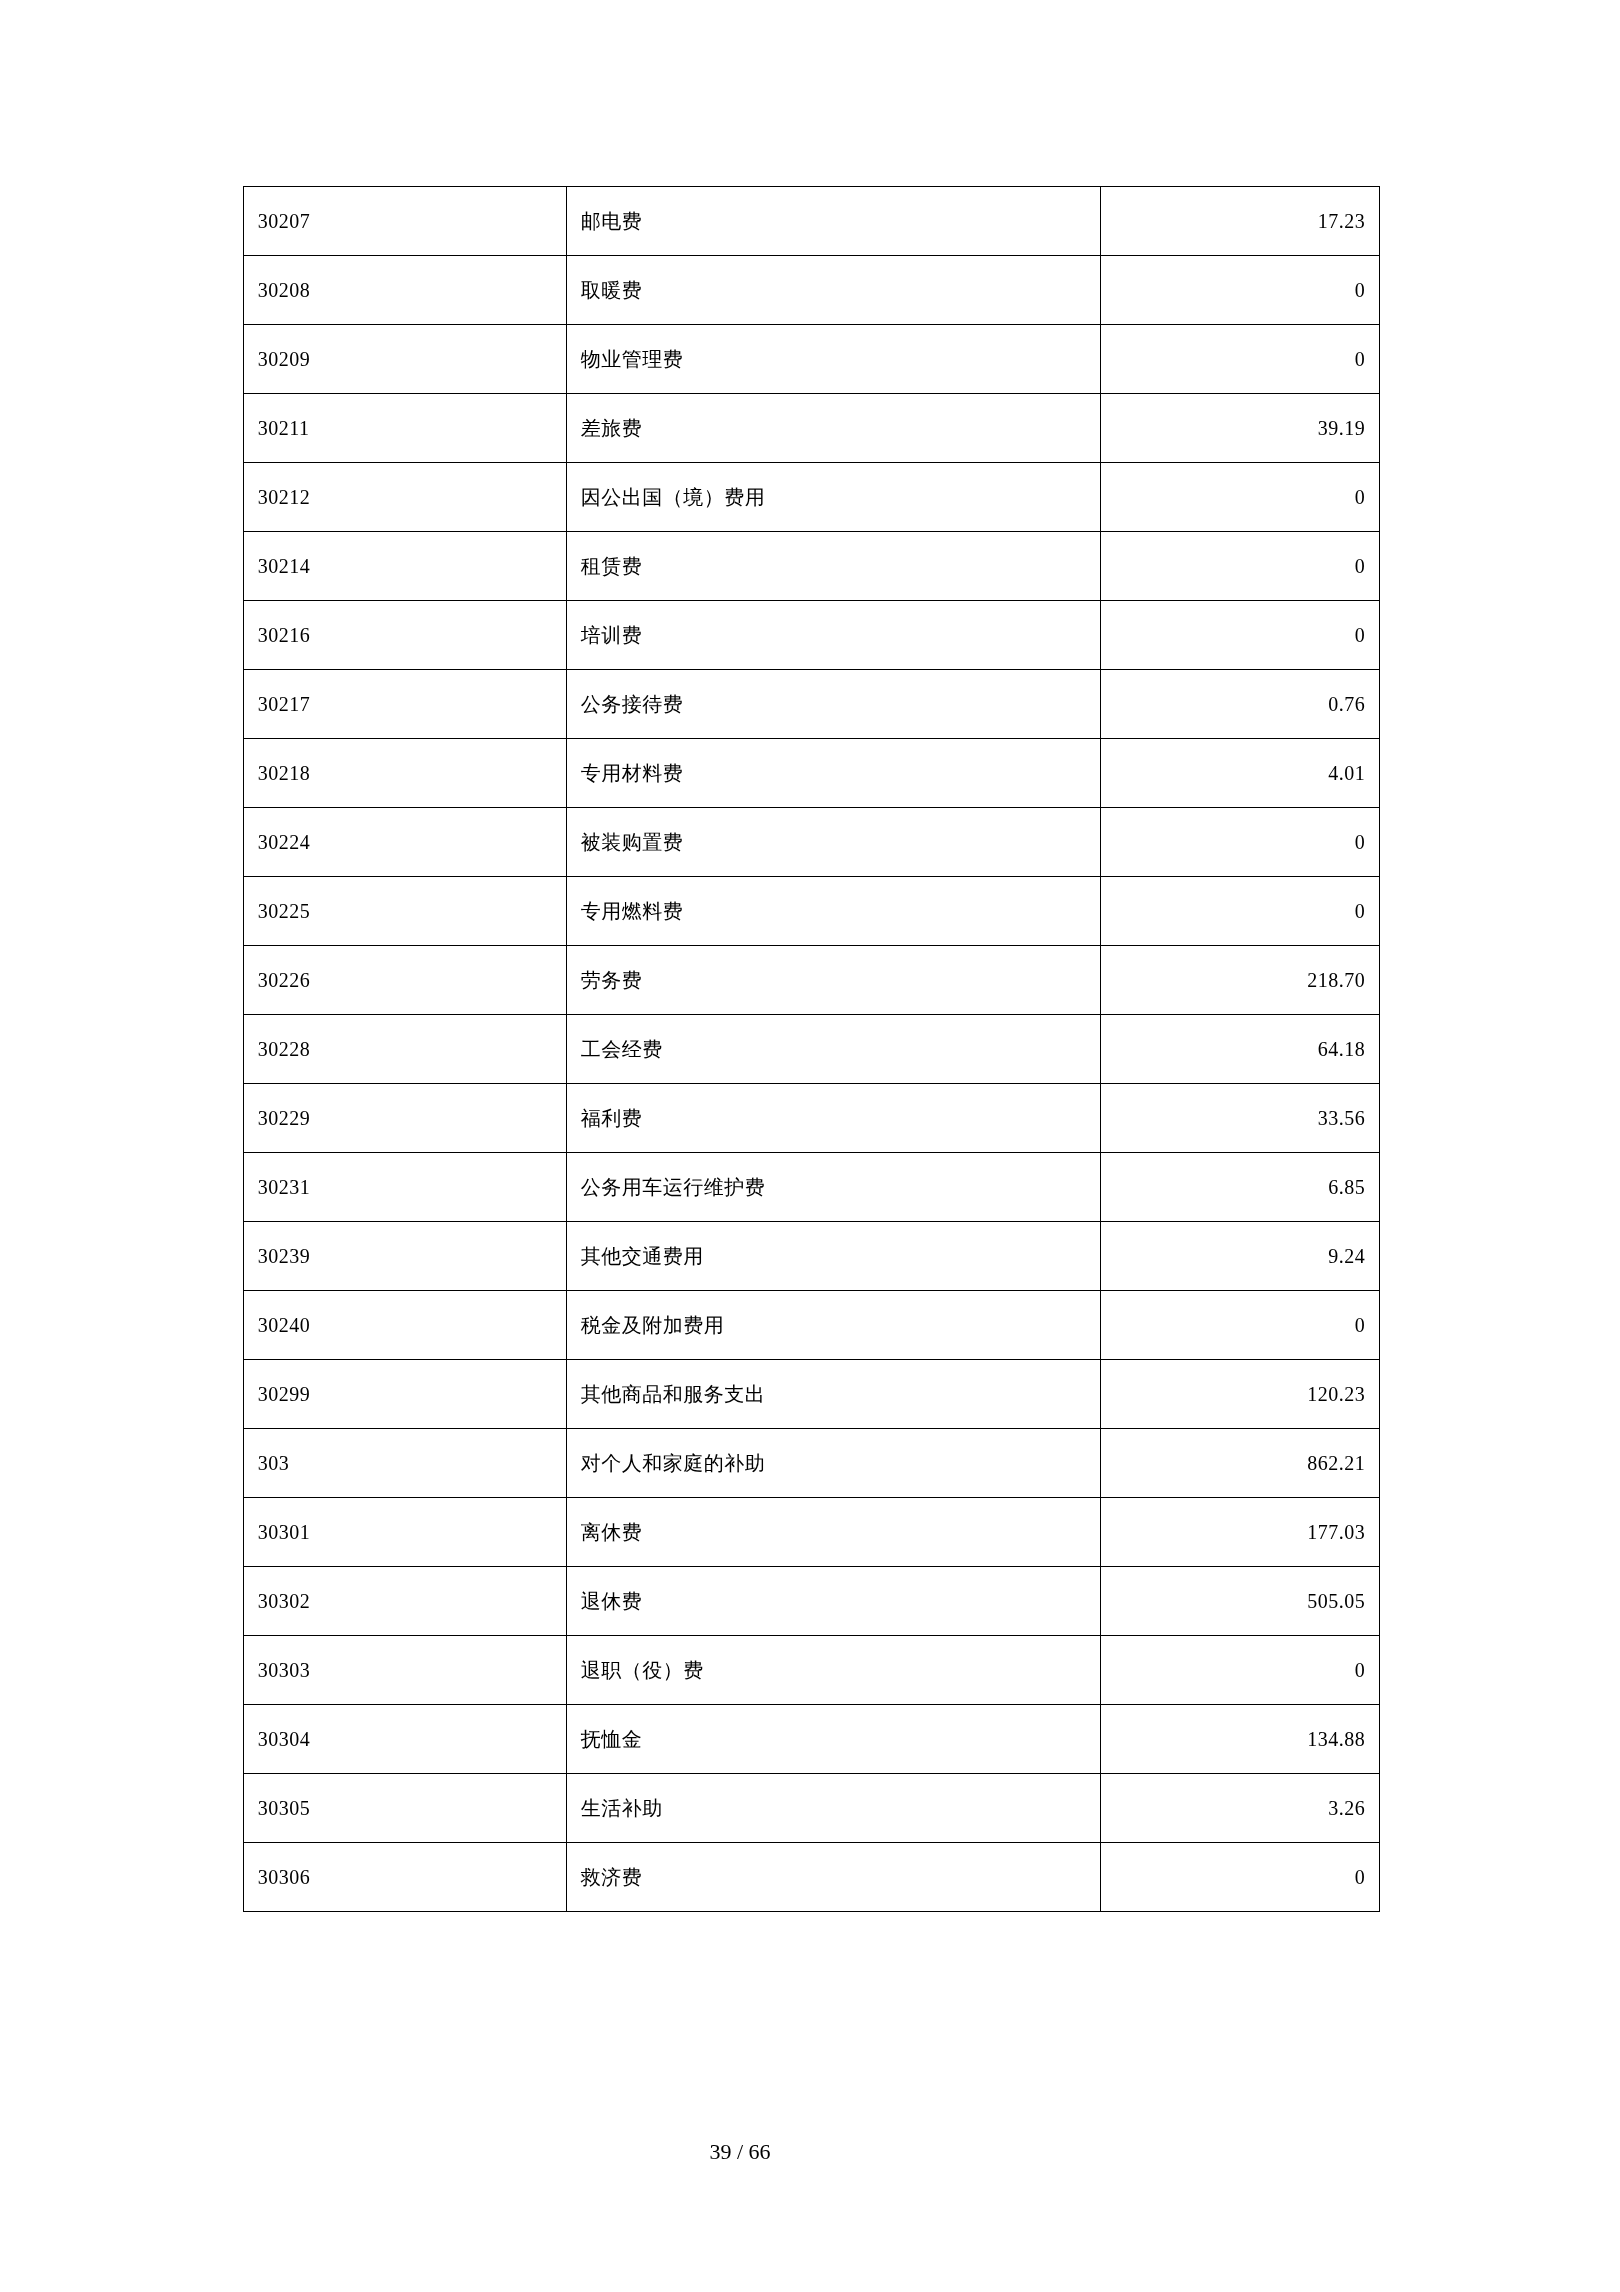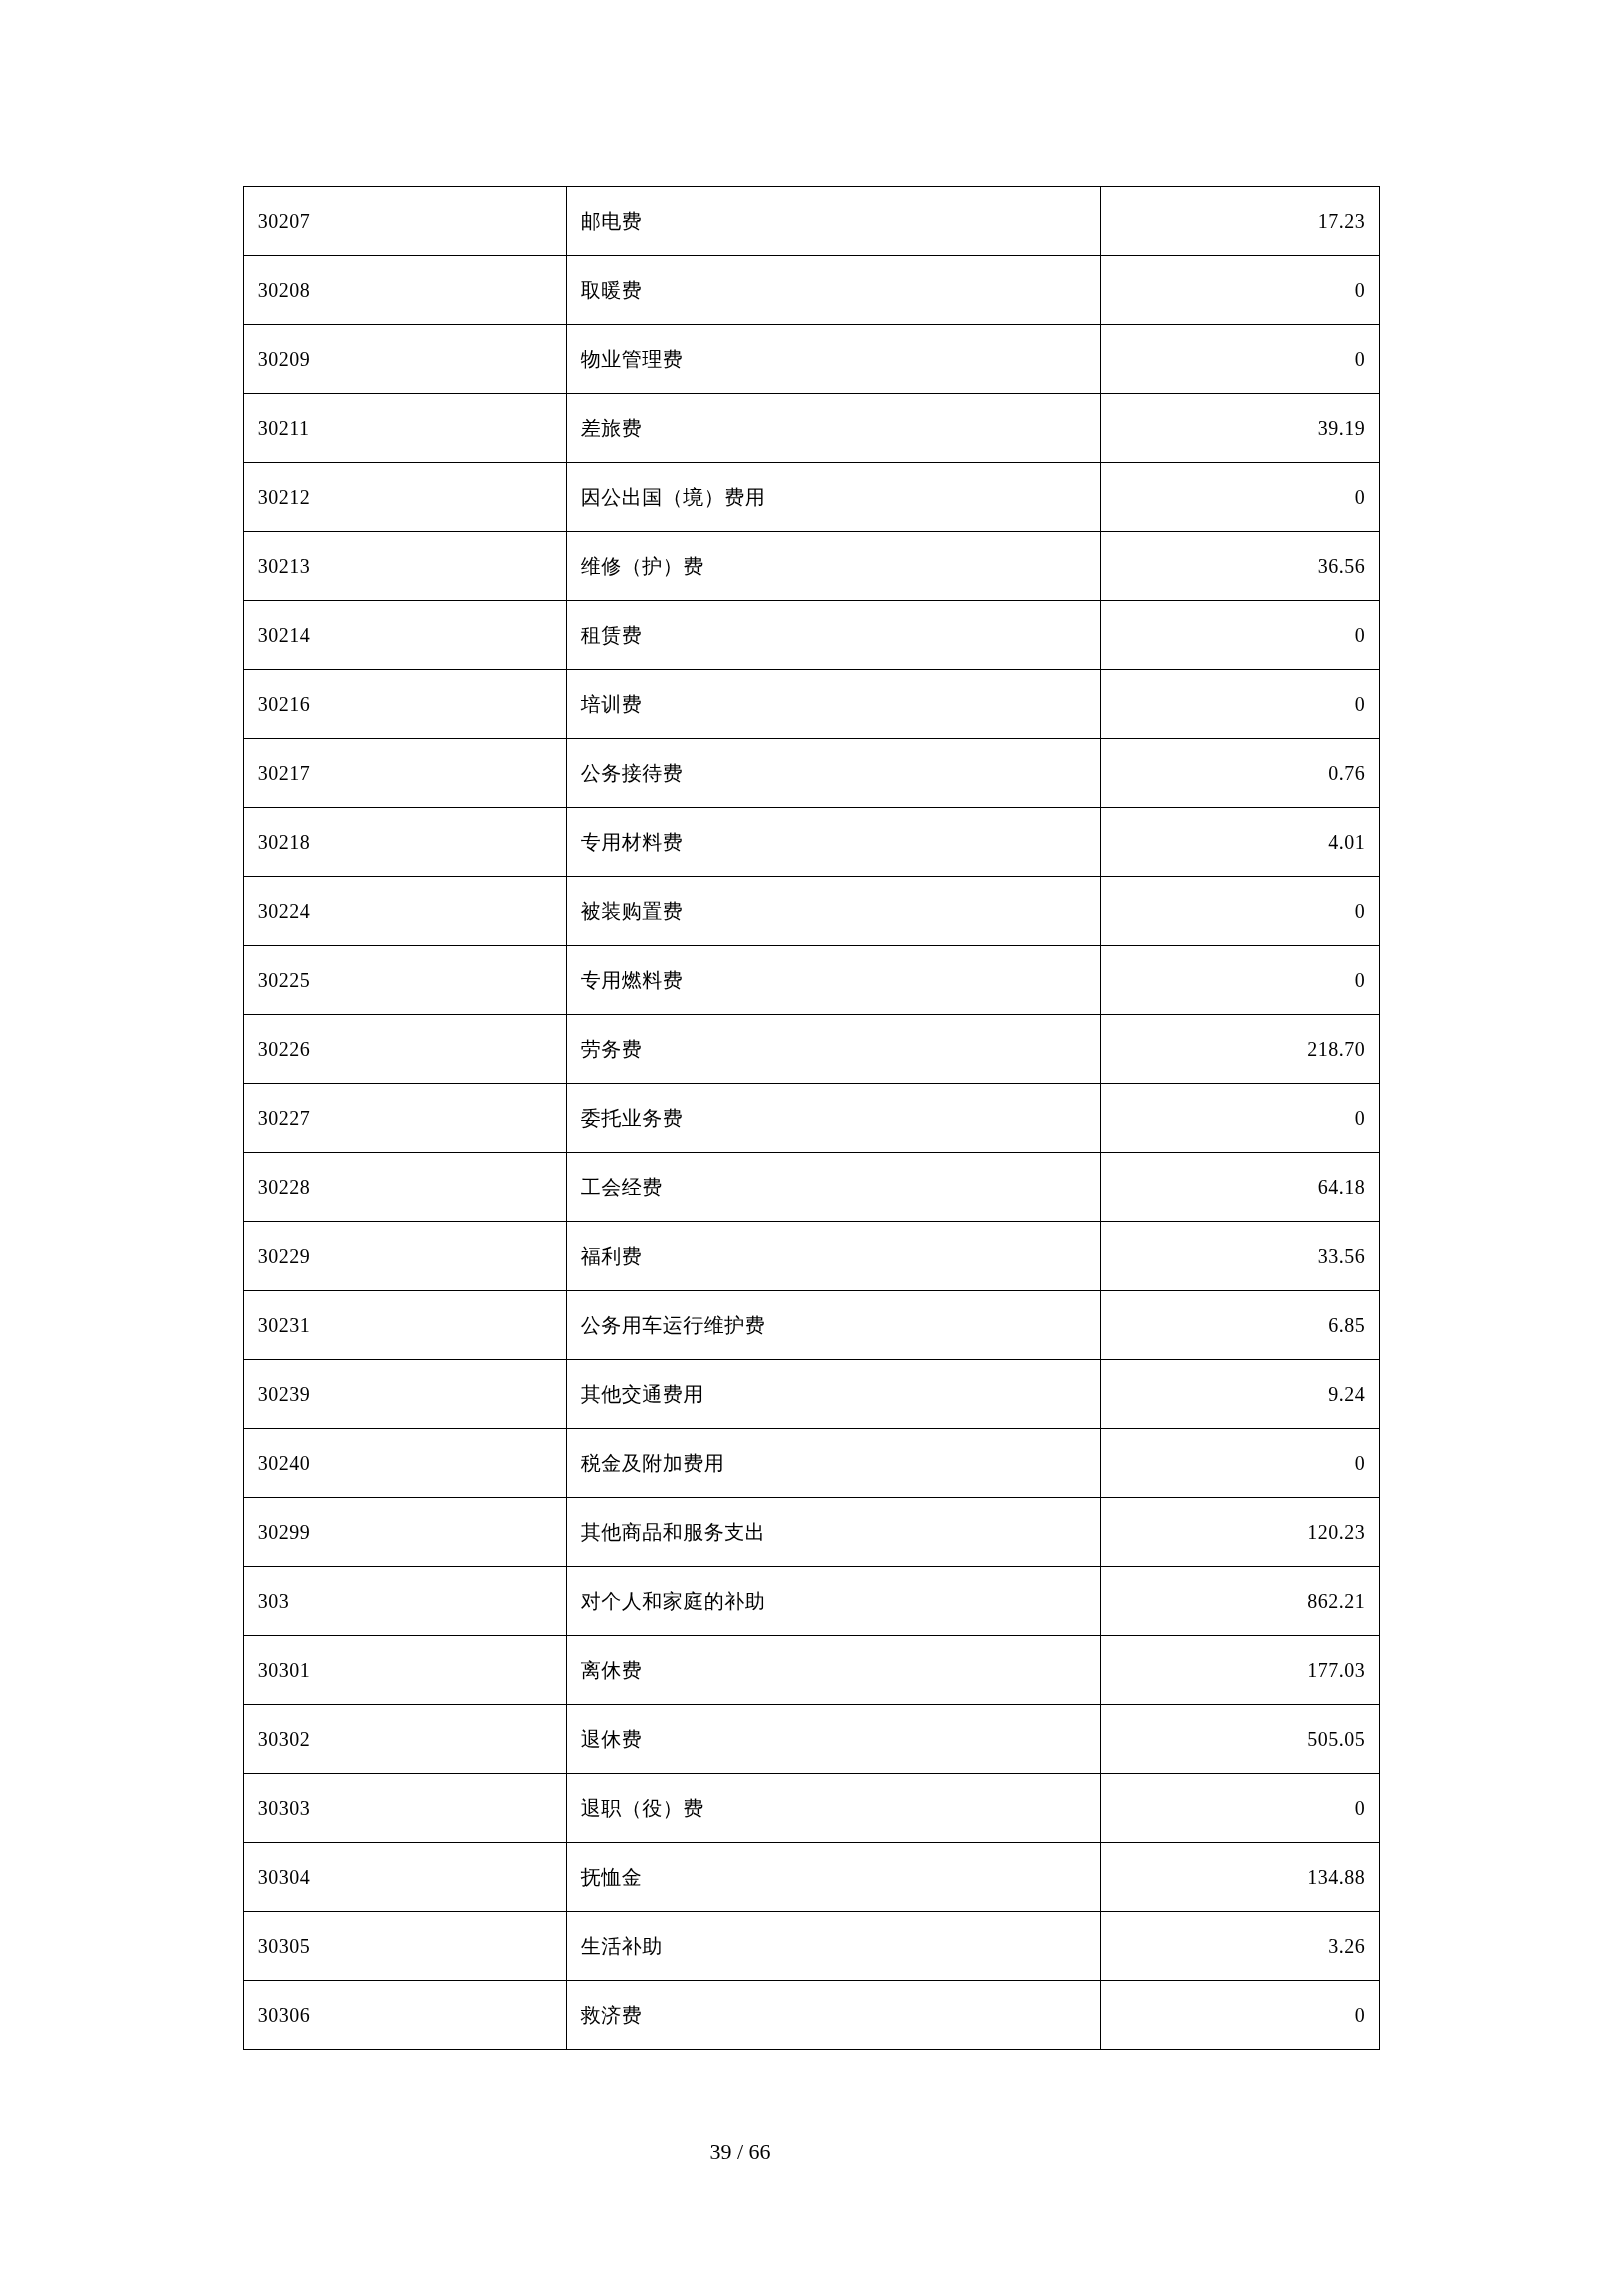--- a/index.html
+++ b/index.html
@@ -115,25 +115,20 @@
             <td class="code">30211</td>
             <td class="name">差旅费</td>
             <td class="amt">39.19</td>
           </tr>
           <tr>
             <td class="code">30212</td>
             <td class="name">因公出国（境）费用</td>
             <td class="amt">0</td>
           </tr>
           <tr>
-            <td class="code">30213</td>
-            <td class="name">维修（护）费</td>
-            <td class="amt">36.56</td>
-          </tr>
-          <tr>
             <td class="code">30214</td>
             <td class="name">租赁费</td>
             <td class="amt">0</td>
           </tr>
           <tr>
             <td class="code">30216</td>
             <td class="name">培训费</td>
             <td class="amt">0</td>
           </tr>
           <tr>
@@ -153,25 +148,20 @@
           </tr>
           <tr>
             <td class="code">30225</td>
             <td class="name">专用燃料费</td>
             <td class="amt">0</td>
           </tr>
           <tr>
             <td class="code">30226</td>
             <td class="name">劳务费</td>
             <td class="amt">218.70</td>
-          </tr>
-          <tr>
-            <td class="code">30227</td>
-            <td class="name">委托业务费</td>
-            <td class="amt">0</td>
           </tr>
           <tr>
             <td class="code">30228</td>
             <td class="name">工会经费</td>
             <td class="amt">64.18</td>
           </tr>
           <tr>
             <td class="code">30229</td>
             <td class="name">福利费</td>
             <td class="amt">33.56</td>

